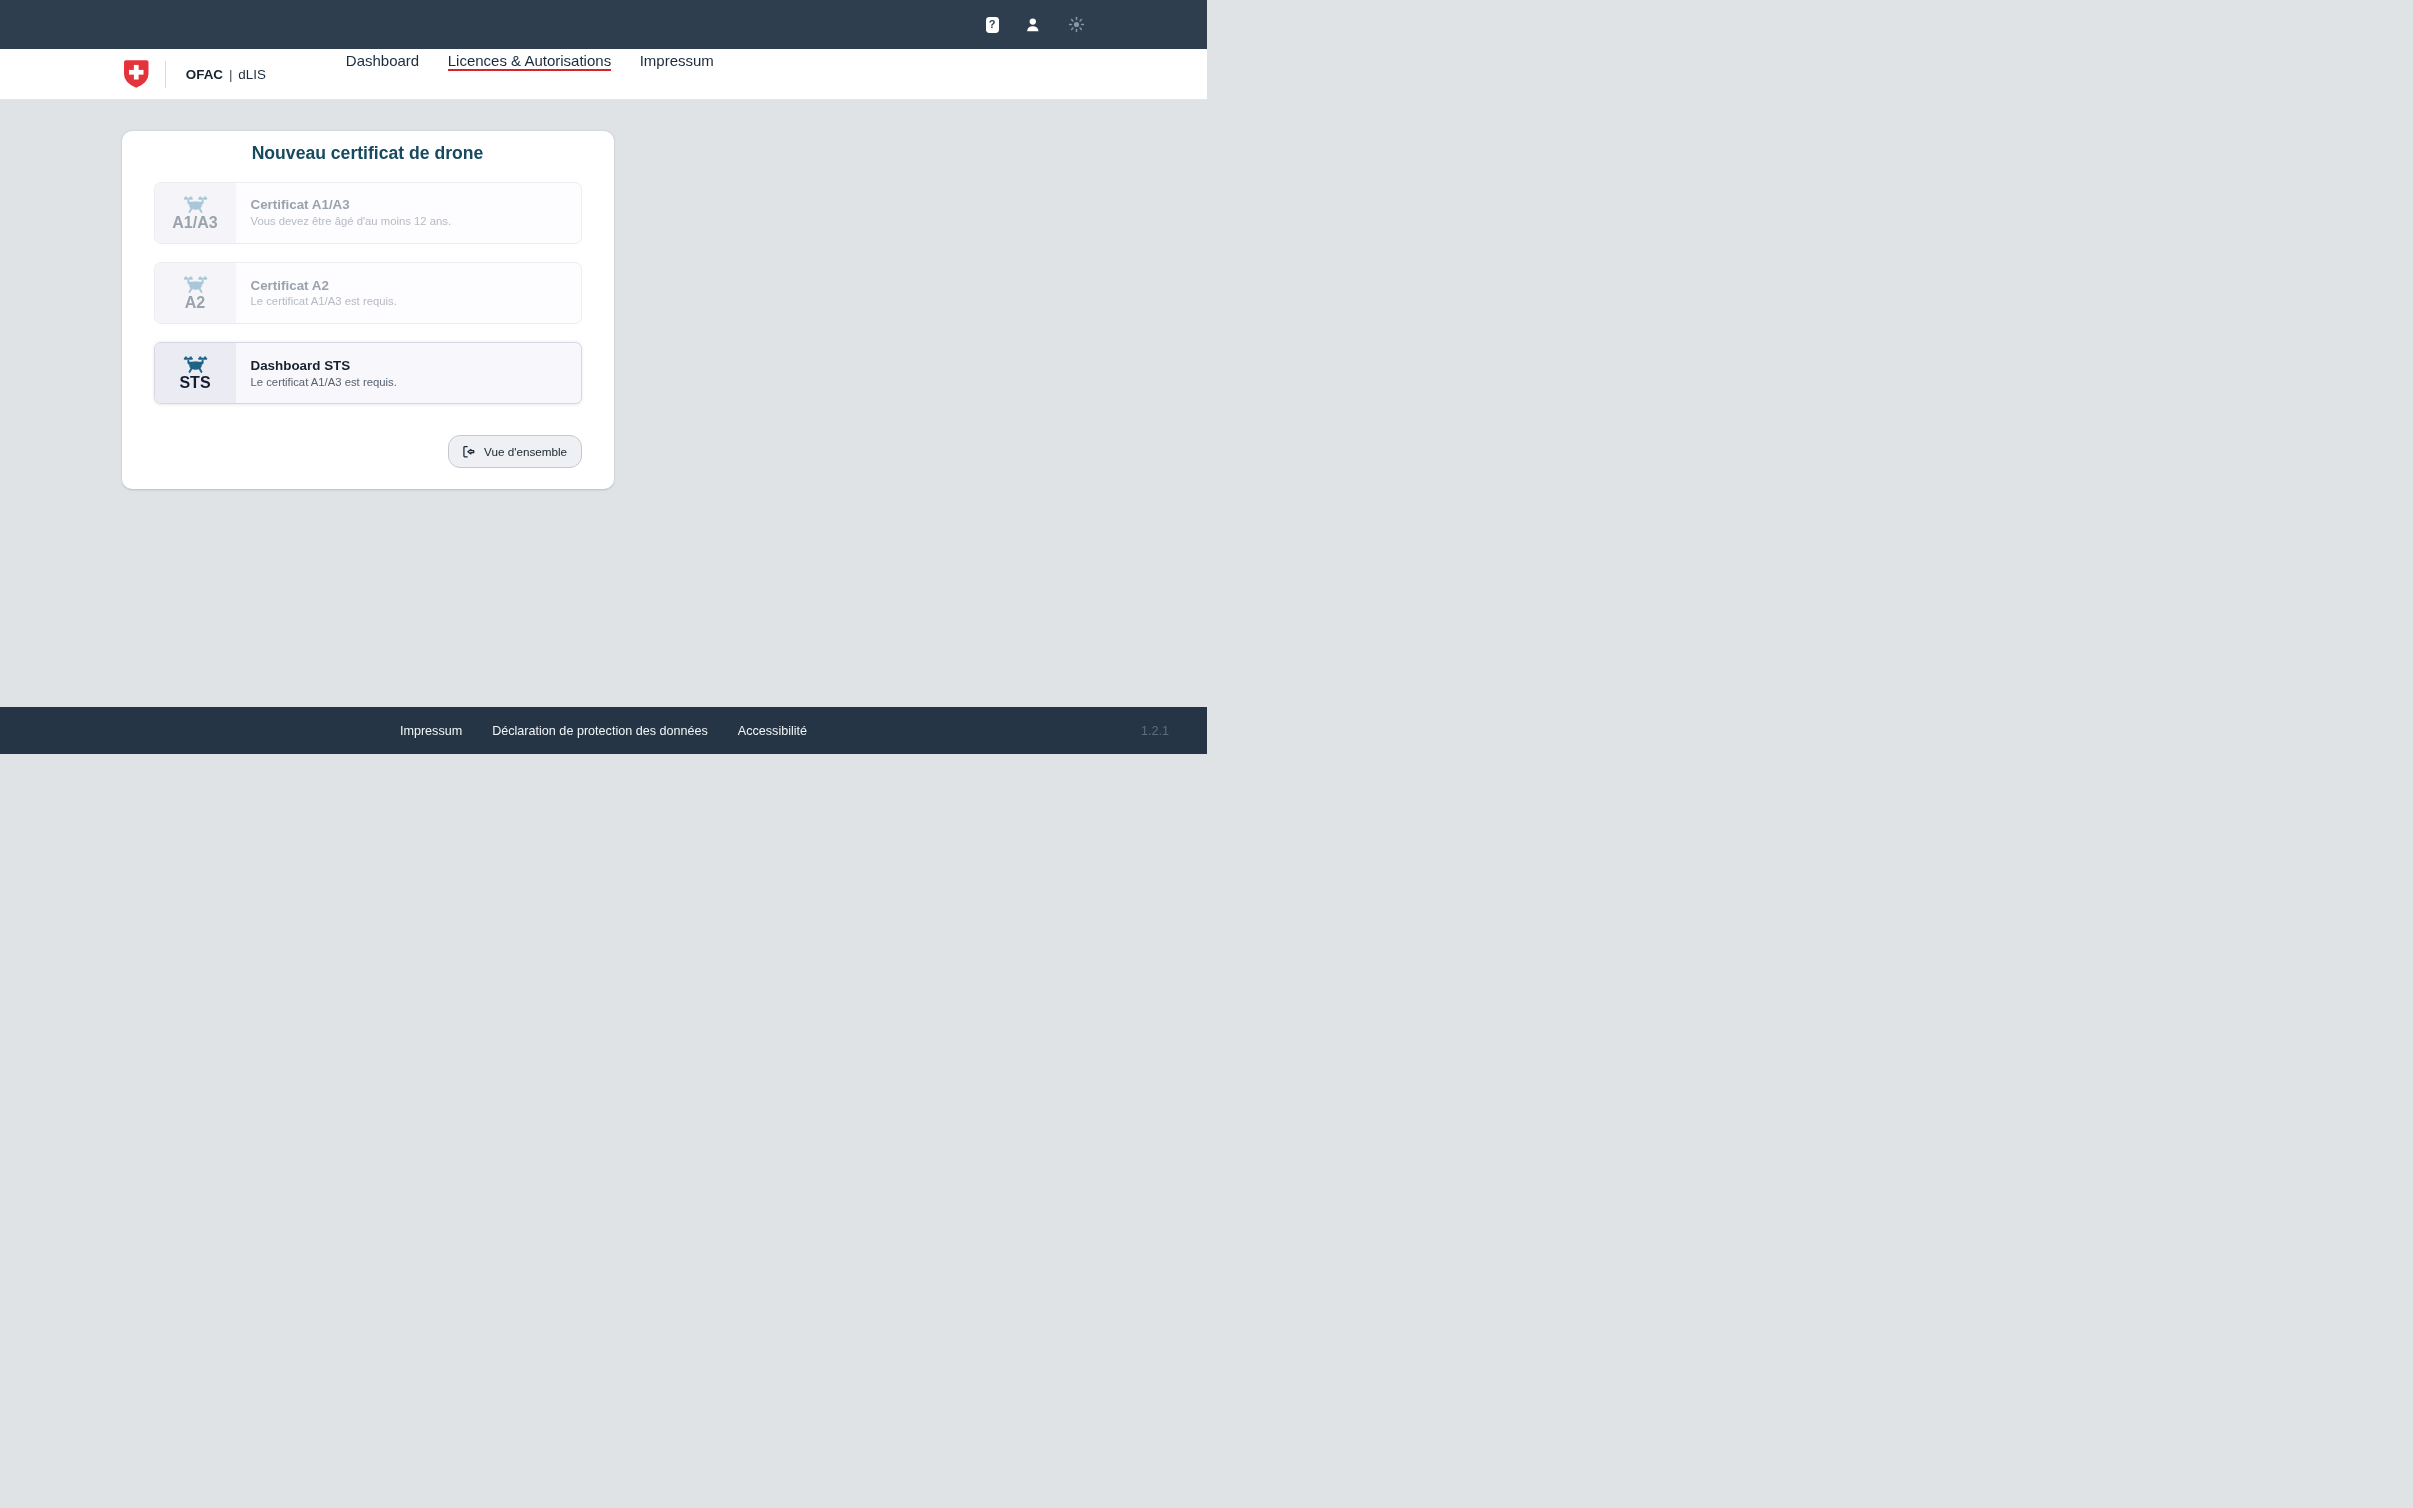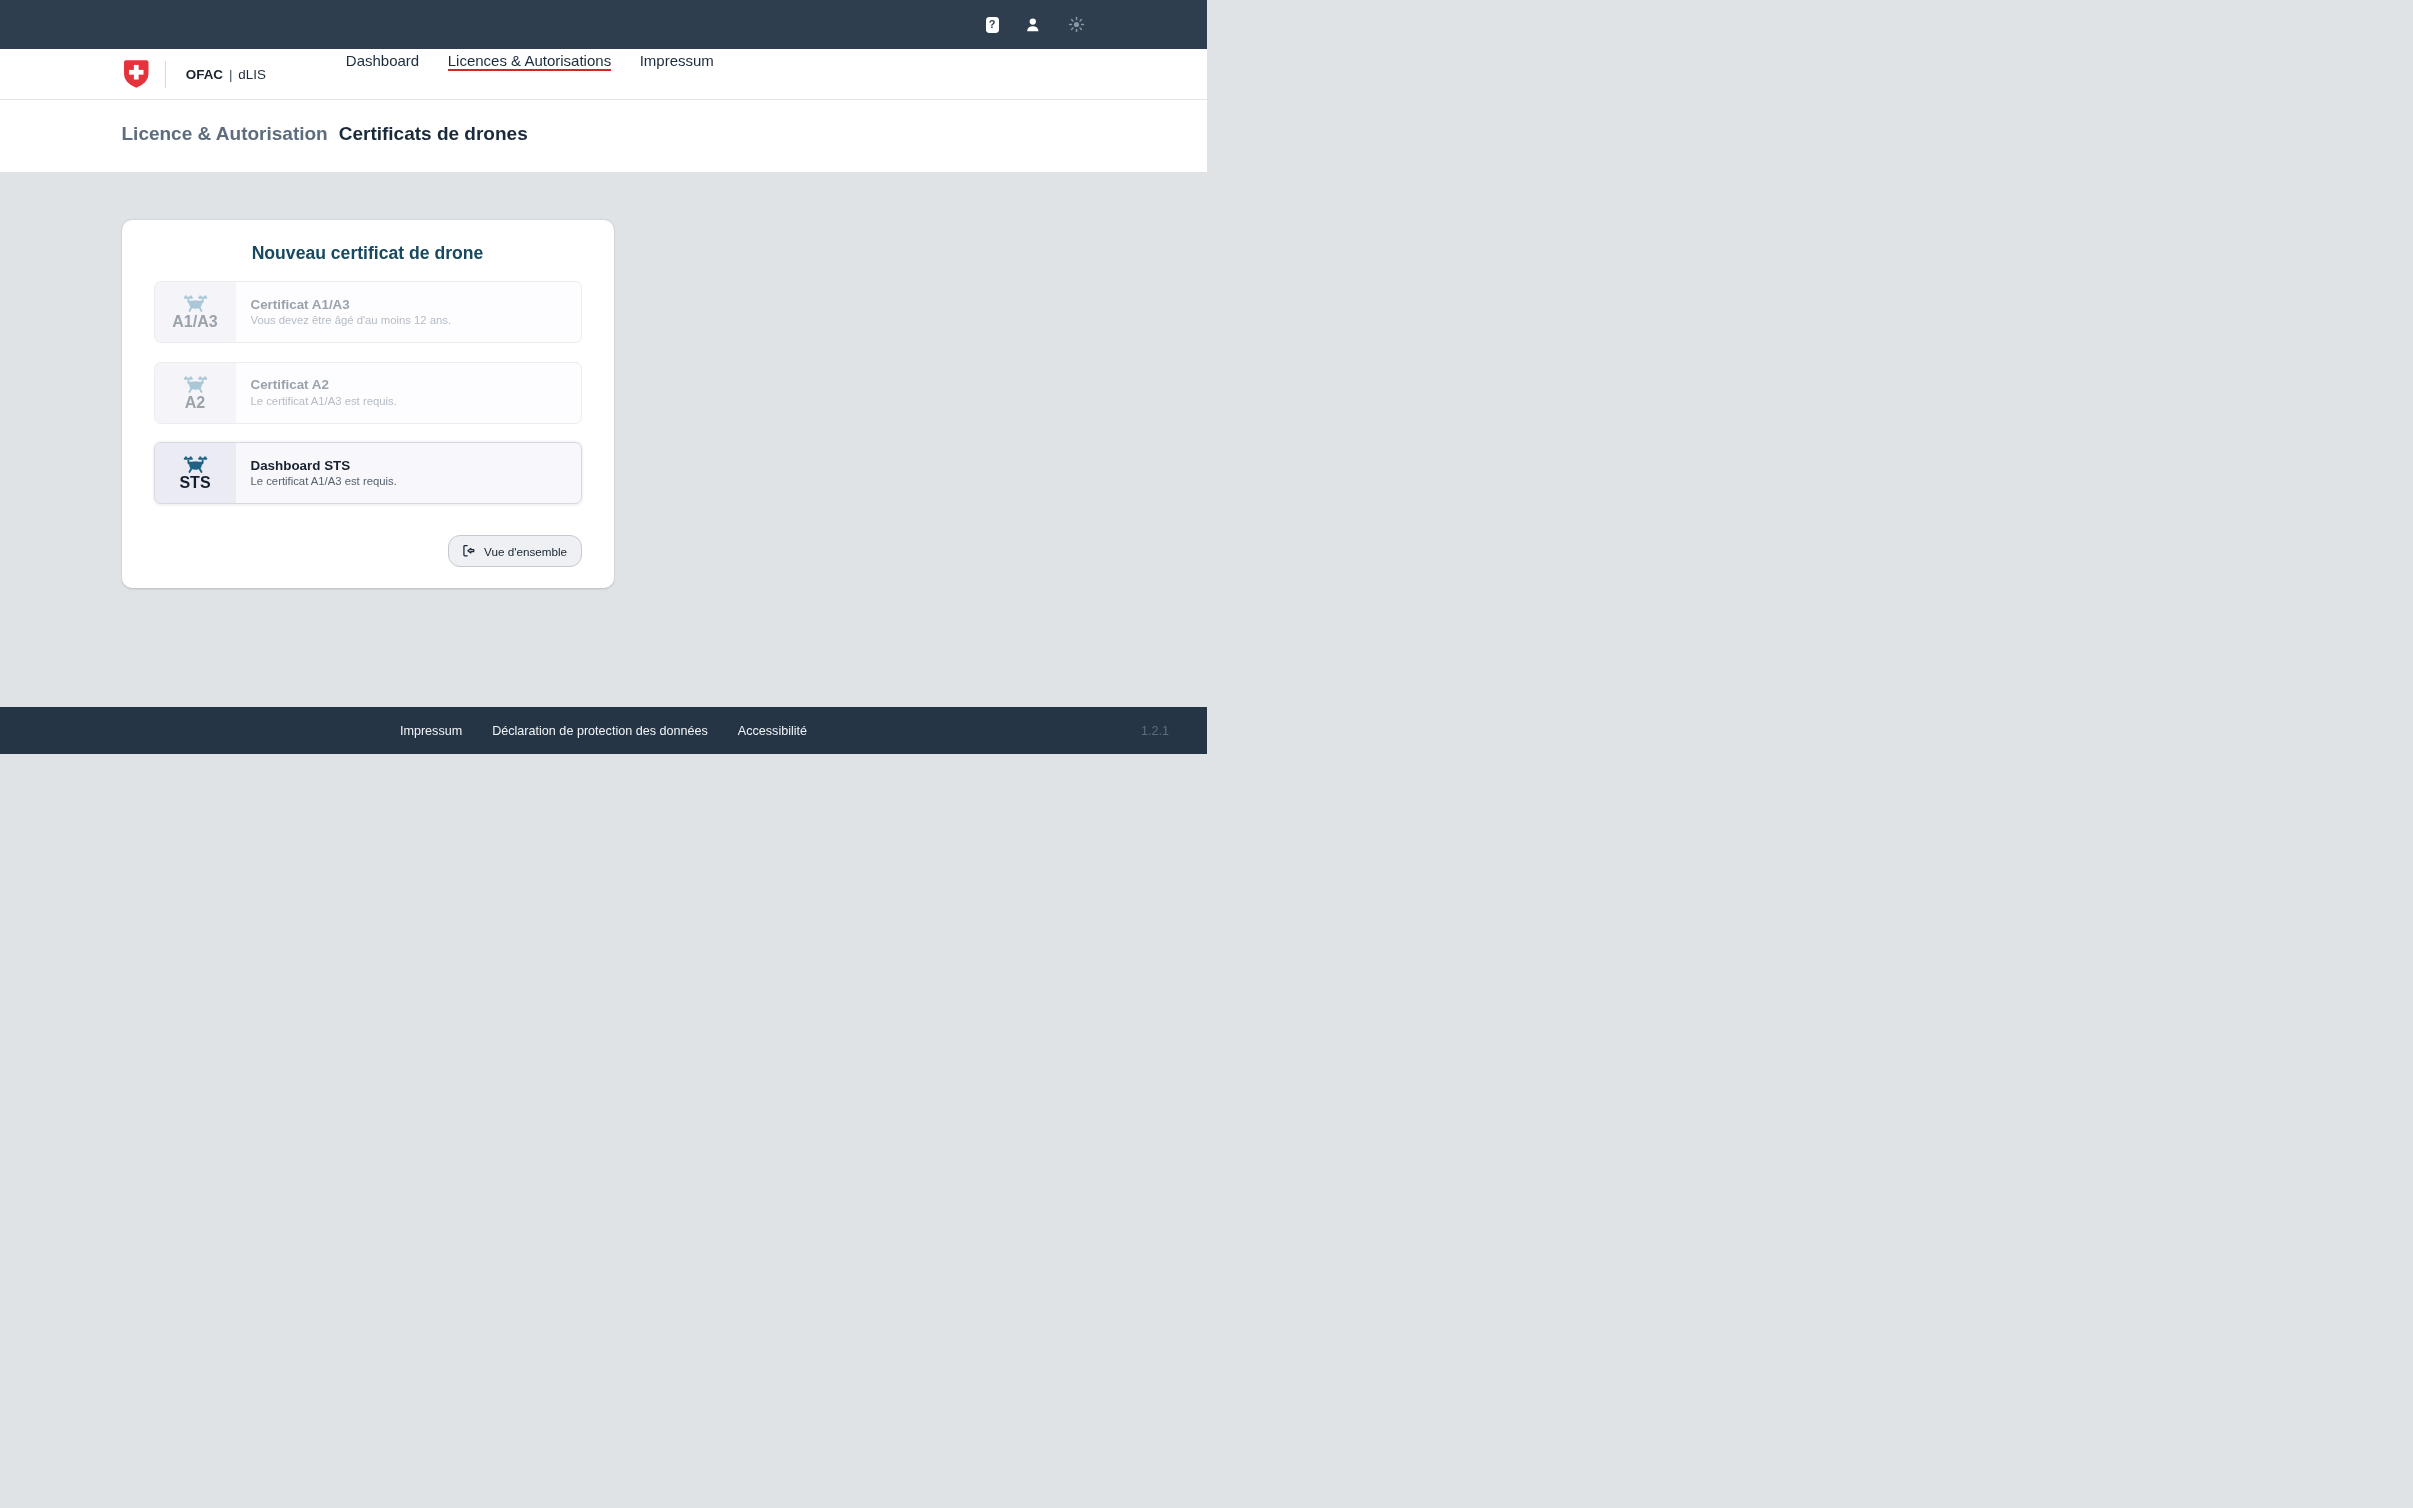--- a/index.html
+++ b/index.html
@@ -35,23 +35,23 @@
 
   
   .title-band{background:#ffffff;padding:22.6px 0 27px;}
   .title-band .container{display:flex;align-items:baseline;gap:11px;}
   .crumb{font-size:19px;font-weight:bold;color:#5d6d7e;cursor:pointer;}
   .page-title{font-size:19px;font-weight:bold;color:#1a2a3a;}
 
   
   .content{flex:1;background:#dfe3e6;}
   .card{
-    width:492px;margin-top:48px;background:#ffffff;border-radius:10px;
+    width:492px;margin-top:31px;background:#ffffff;border-radius:10px;
     box-shadow:0 0.8px 2.5px rgba(20,30,50,.12), 0 0.8px 1.7px rgba(20,30,50,.07);
-    padding:23px 32px 21px;
+    padding:12px 32px 21px;
   }
   .card-title{font-size:17.6px;font-weight:bold;color:#174a60;text-align:center;margin:0 0 17.6px;}
   .option{
     display:flex;height:62px;border-radius:6.7px;overflow:hidden;
     border:0.8px solid #ececf1;background:#fdfdff;margin-bottom:18.4px;cursor:pointer;
   }
   .option:last-of-type{margin-bottom:0;}
   .opt-side{width:81px;flex:0 0 81px;display:flex;flex-direction:column;align-items:center;justify-content:center;gap:1.7px;}
   .opt-badge{font-size:16px;font-weight:bold;line-height:1;}
   .opt-body{display:flex;flex-direction:column;justify-content:center;gap:4.2px;padding:0 15px;}
@@ -134,26 +134,20 @@
         <span class="app-name">dLIS</span>
       </span>
       <nav class="nav">
         <span class="nav-item">Dashboard</span>
         <span class="nav-item active">Licences &amp; Autorisations</span>
         <span class="nav-item">Impressum</span>
       </nav>
     </div>
   </div>
 
-  <div class="title-band">
-    <div class="container">
-      <span class="crumb">Licence &amp; Autorisation</span>
-      <h1 class="page-title" style="margin:0;">Certificats de drones</h1>
-    </div>
-  </div>
 
   <div class="content">
     <div class="container">
       <div class="card">
         <h2 class="card-title">Nouveau certificat de drone</h2>
 
         <div class="option state-disabled">
           <div class="opt-side">
             <svg class="drone-icon" width="25" height="18.4" viewBox="0 0 34 24" fill="currentColor">
               <rect x="1" y="3.2" width="12.5" height="2.8" rx="1.4"></rect>

